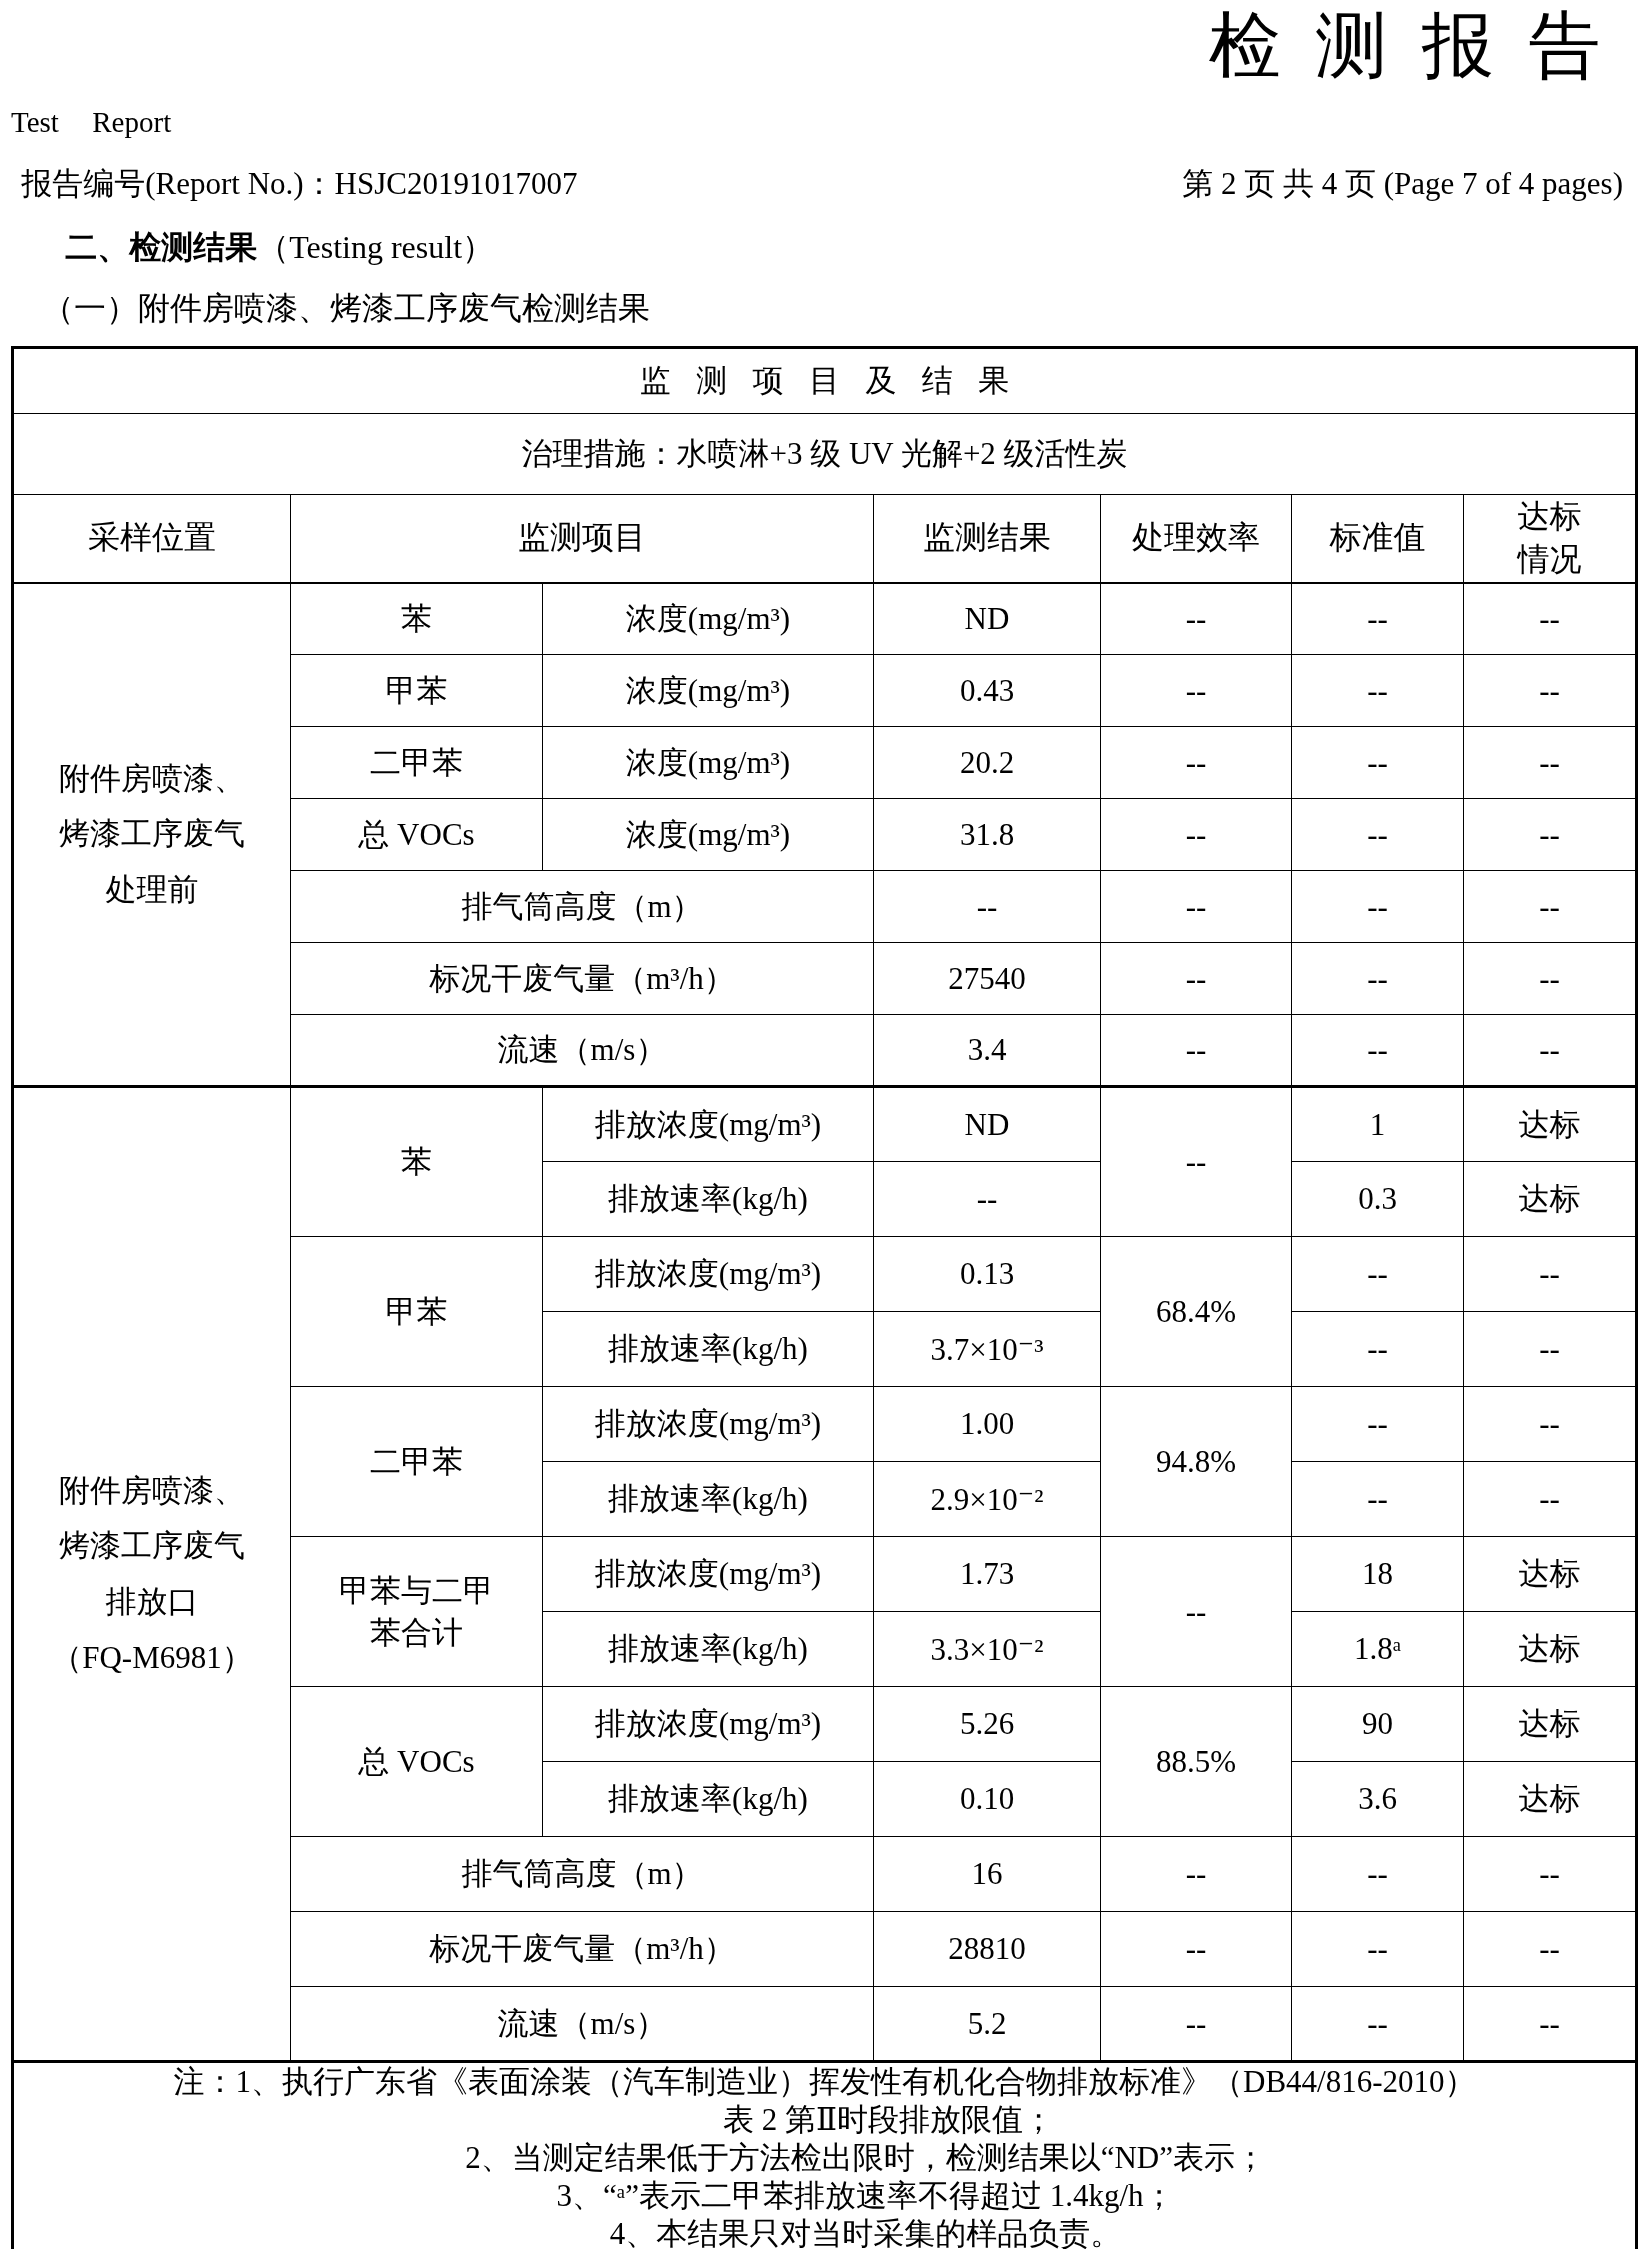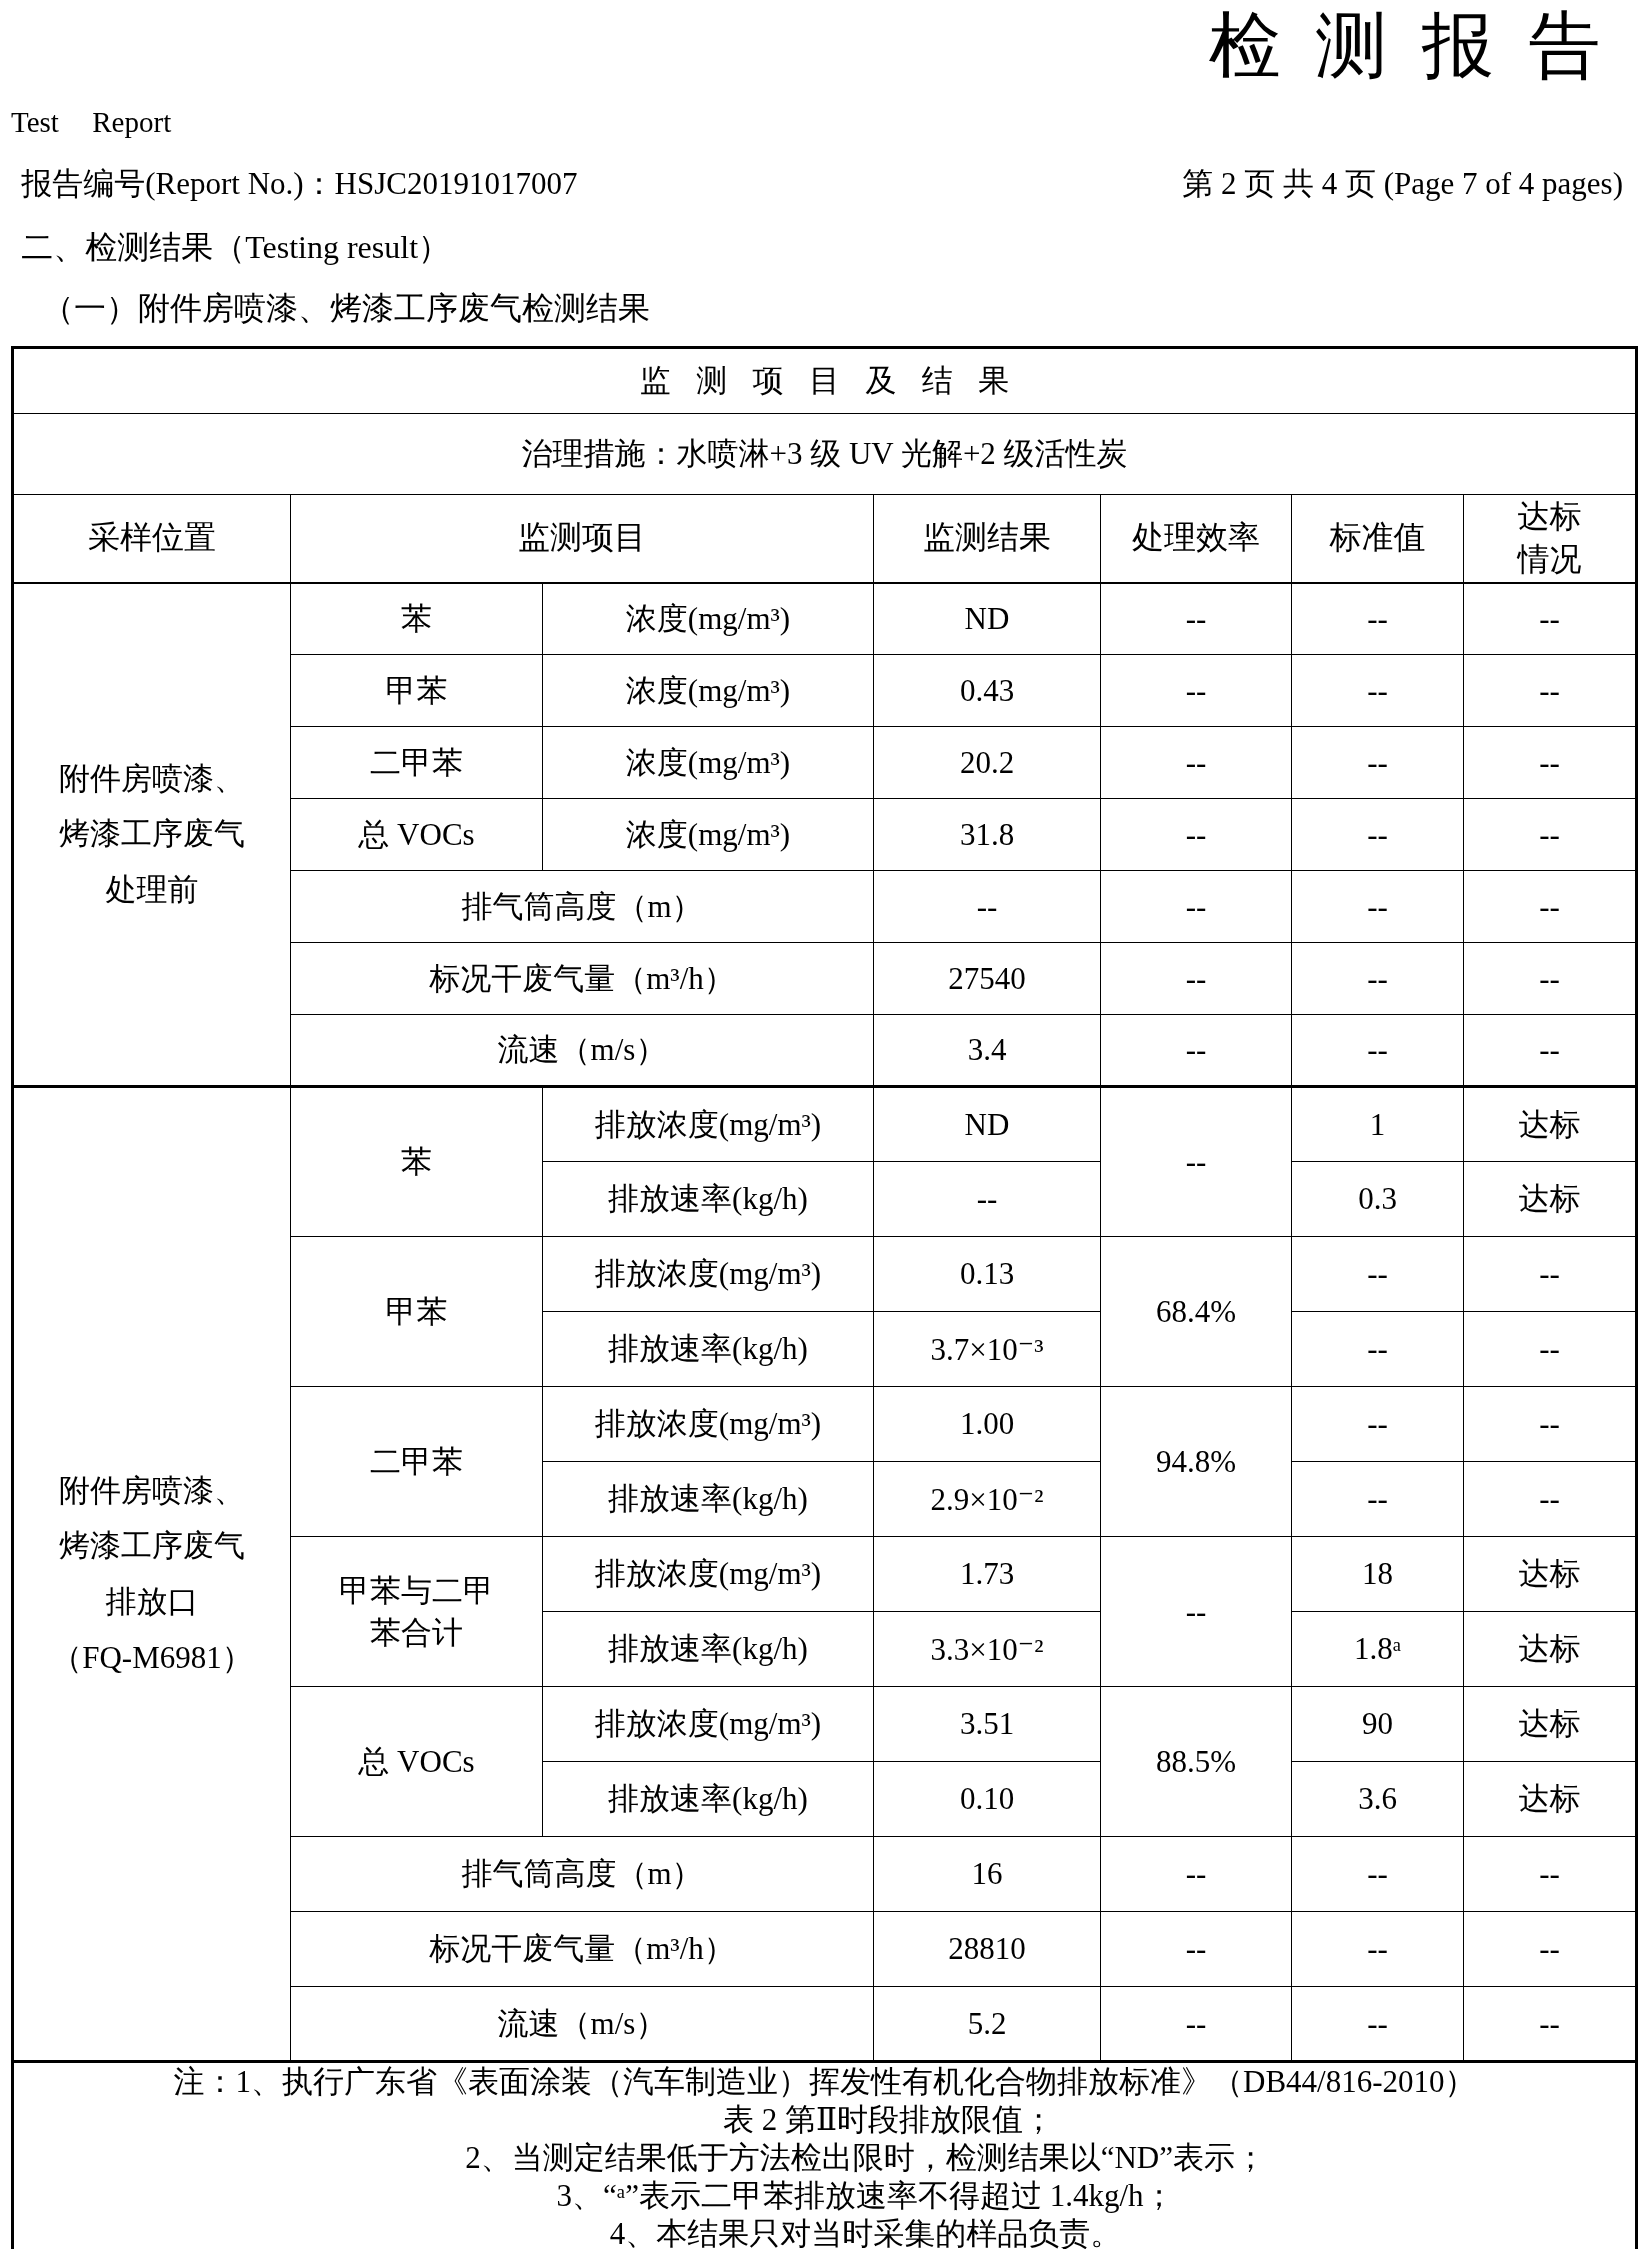--- a/index.html
+++ b/index.html
@@ -37,21 +37,21 @@
     align-items: flex-end;
     font-size: 31px;
     margin-top: 24px;
     padding: 0 12px 0 10.2px;
   }
   .section-heading {
     font-size: 32px;
     margin-top: 20.5px;
     padding-left: 10.2px;
   }
-  .section-heading .bold { font-weight: normal; }
+  .section-heading .bold { font-weight: bold; margin-left: 44px; }
   .subsection-heading {
     font-size: 32px;
     margin-top: 17px;
     padding-left: 31px;
   }
   table.results {
     width: 1624px;
     table-layout: fixed;
     border-collapse: collapse;
     margin-top: 15.3px;
@@ -264,21 +264,21 @@
       </tr>
       <tr class="row-s2">
         <td>排放速率(kg/h)</td>
         <td>3.3×10⁻²</td>
         <td>1.8ᵃ</td>
         <td>达标</td>
       </tr>
       <tr class="row-s2">
         <td rowspan="2">总 VOCs</td>
         <td>排放浓度(mg/m³)</td>
-        <td>3.51</td>
+        <td>5.26</td>
         <td rowspan="2">88.5%</td>
         <td>90</td>
         <td>达标</td>
       </tr>
       <tr class="row-s2">
         <td>排放速率(kg/h)</td>
         <td>0.10</td>
         <td>3.6</td>
         <td>达标</td>
       </tr>

